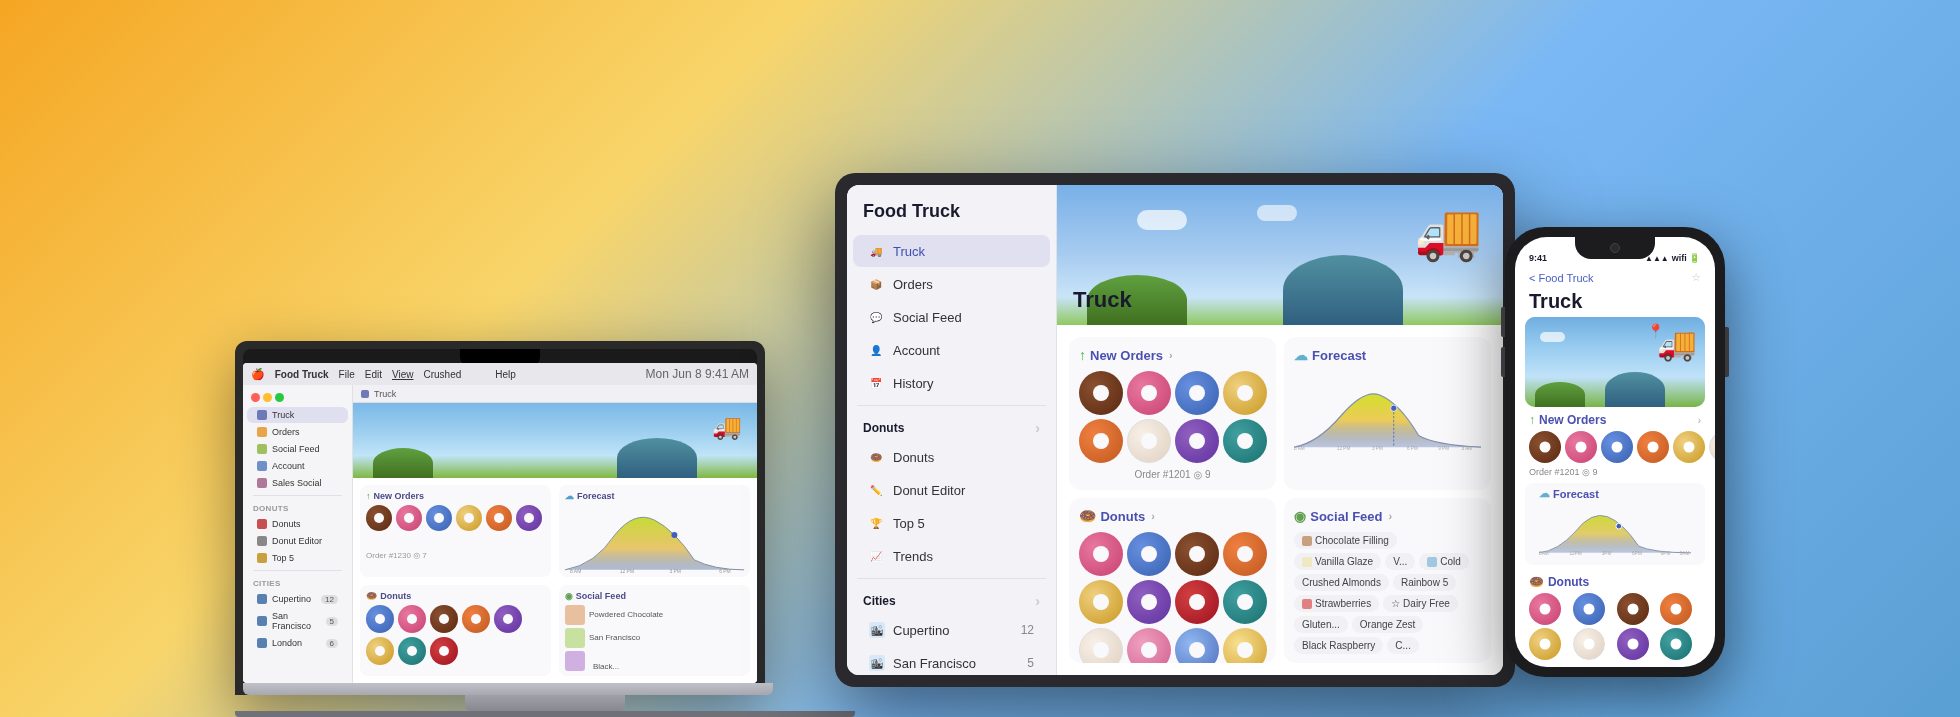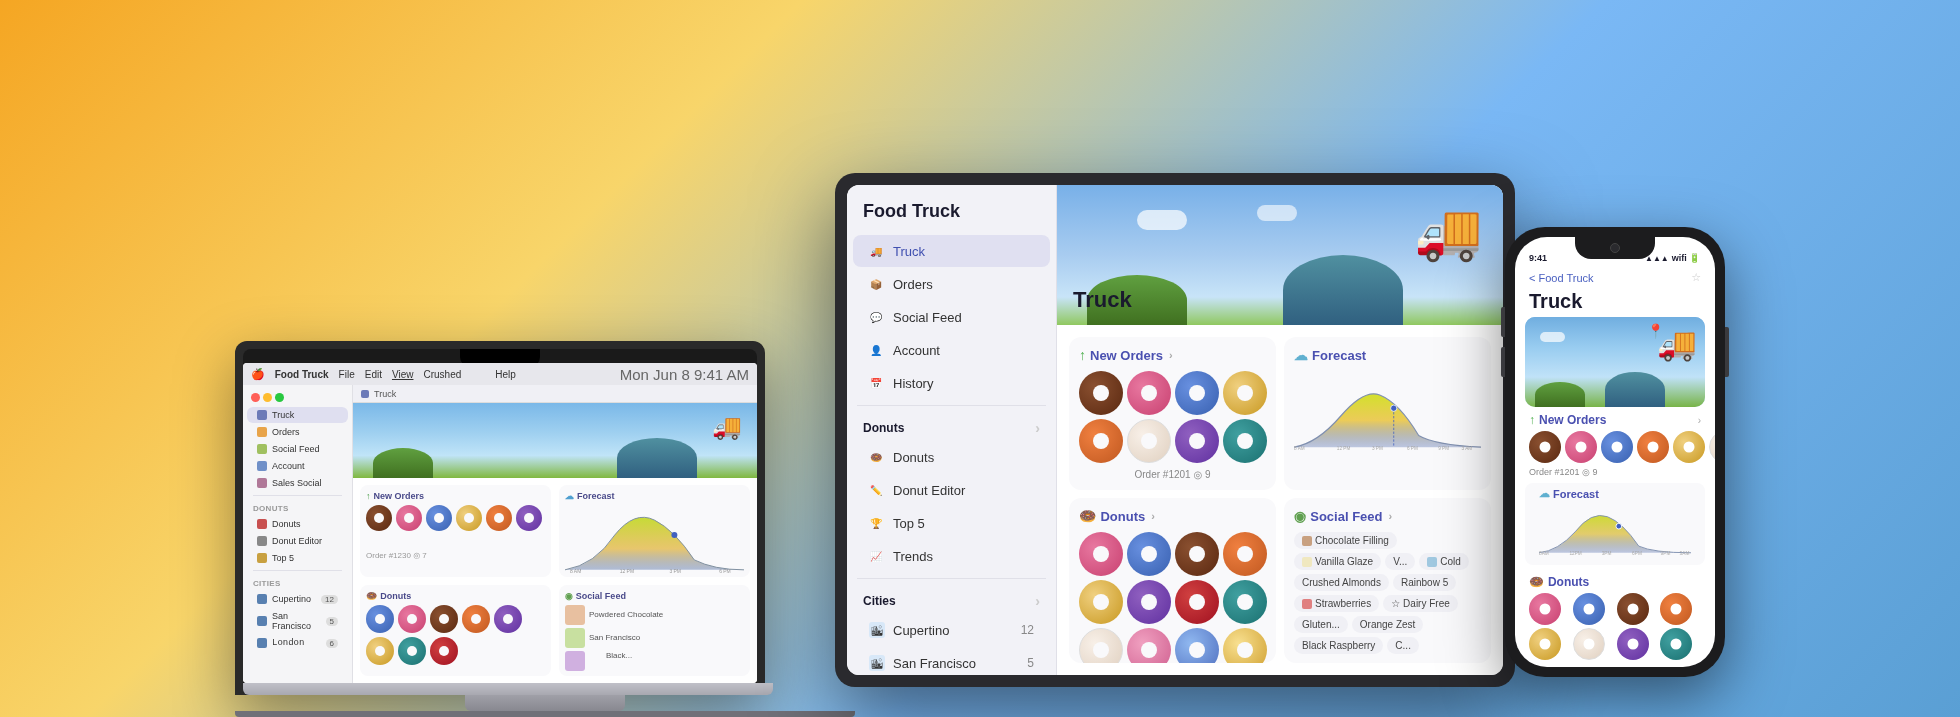--- a/index.html
+++ b/index.html
@@ -616,21 +616,21 @@
         <div class="macbook-screen">
 
           <div class="macbook-menubar">
             <span style="font-size:11px;">🍎</span>
             <span style="font-weight:600;">Food Truck</span>
             <span style="color:#333;">File</span>
             <span style="color:#333;">Edit</span>
             <span style="color:#333;text-decoration:underline;">View</span>
             <span style="color:#333;">Crushed</span>
             <span style="color:#333;padding-left:24px;">Help</span>
-            <span style="margin-left:auto;font-size:15px;color:#666;">Mon Jun 8  9:41 AM</span>
+            <span style="margin-left:auto;font-size:12px;color:#666;">Mon Jun 8  9:41 AM</span>
           </div>
 
           <div class="macbook-body">
 
             <div class="macbook-sidebar">
 
               <div style="display:flex;gap:3px;padding:0 8px 4px;align-items:center;">
                 <div class="mac-wc-red"></div>
                 <div class="mac-wc-yellow"></div>
                 <div class="mac-wc-green"></div>
@@ -681,21 +681,21 @@
                 <span style="font-size:9px;">Cupertino</span>
                 <span class="mac-sidebar-badge">12</span>
               </div>
               <div class="mac-sidebar-item">
                 <div class="mac-sidebar-icon city"></div>
                 <span style="font-size:9px;">San Francisco</span>
                 <span class="mac-sidebar-badge">5</span>
               </div>
               <div class="mac-sidebar-item">
                 <div class="mac-sidebar-icon city"></div>
-                <span style="font-size:9px;font-family:Liberation Mono, monospace;">London</span>
+                <span style="font-size:9px;">London</span>
                 <span class="mac-sidebar-badge">6</span>
               </div>
             </div>
 
             <div class="macbook-content">
 
               <div style="height:18px;background:#f0f0f5;border-bottom:1px solid #ddd;display:flex;align-items:center;padding:0 8px;font-size:9px;color:#555;gap:5px;">
                 <div style="width:8px;height:8px;background:#6c7ab8;border-radius:2px;"></div>
                 <span>Truck</span>
               </div>
@@ -771,21 +771,21 @@
                   </div>
                   <div style="display:flex;flex-direction:column;gap:3px;">
                     <div style="display:flex;align-items:center;gap:4px;">
                       <div style="width:20px;height:20px;border-radius:3px;background:#e8c0a0;"></div>
                       <span style="font-size:8px;color:#555;">Powdered Chocolate</span>
                     </div>
                     <div style="display:flex;align-items:center;gap:4px;">
                       <div style="width:20px;height:20px;border-radius:3px;background:#c8e0a0;"></div>
                       <span style="font-size:8px;color:#555;">San Francisco</span>
                     </div>
-                    <div style="display:flex;align-items:flex-start;gap:21px;">
+                    <div style="display:flex;align-items:flex-end;gap:8px;">
                       <div style="width:20px;height:20px;border-radius:3px;background:#d0b0e0;"></div>
                       <span style="font-size:8px;color:#555;">Black...</span>
                     </div>
                   </div>
                 </div>
               </div>
             </div>
           </div>
         </div>
       </div>

